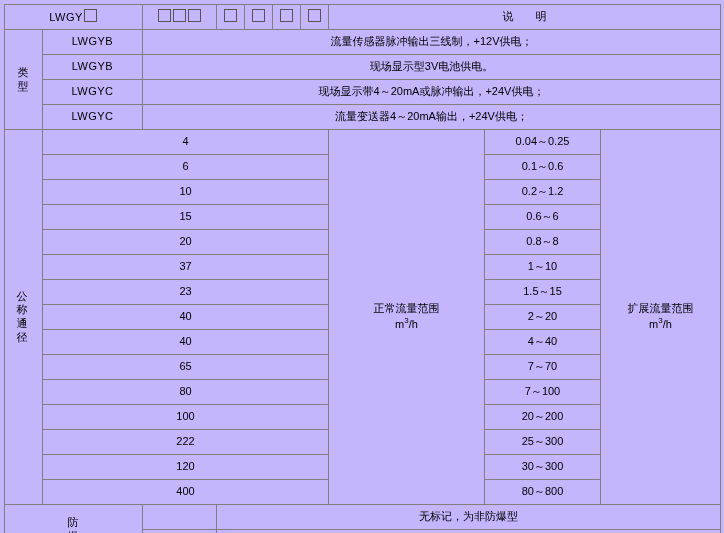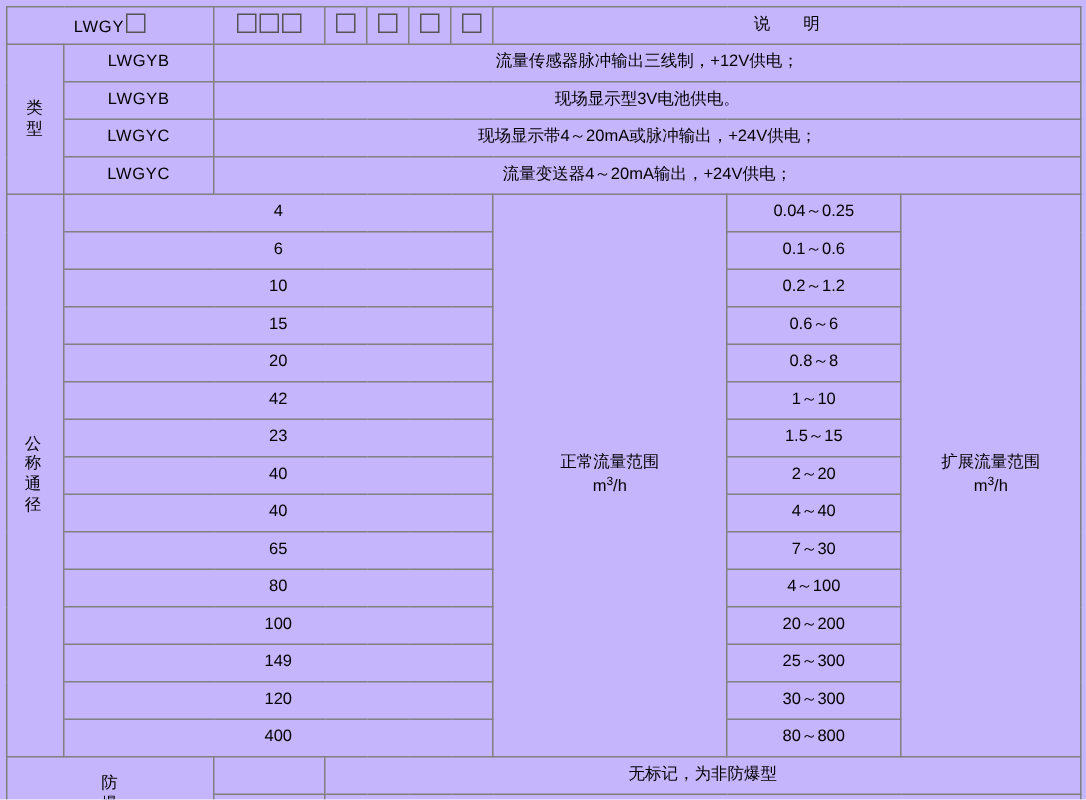--- a/index.html
+++ b/index.html
@@ -140,49 +140,49 @@
       </tr>
       <tr>
         <td colspan="6">15</td>
         <td>0.6～6</td>
       </tr>
       <tr>
         <td colspan="6">20</td>
         <td>0.8～8</td>
       </tr>
       <tr>
-        <td colspan="6">42</td>
+        <td colspan="6">37</td>
         <td>1～10</td>
       </tr>
       <tr>
         <td colspan="6">23</td>
         <td>1.5～15</td>
       </tr>
       <tr>
         <td colspan="6">40</td>
         <td>2～20</td>
       </tr>
       <tr>
         <td colspan="6">40</td>
         <td>4～40</td>
       </tr>
       <tr>
         <td colspan="6">65</td>
-        <td>7～30</td>
+        <td>7～70</td>
       </tr>
       <tr>
         <td colspan="6">80</td>
-        <td>4～100</td>
+        <td>7～100</td>
       </tr>
       <tr>
         <td colspan="6">100</td>
         <td>20～200</td>
       </tr>
       <tr>
-        <td colspan="6">149</td>
+        <td colspan="6">222</td>
         <td>25～300</td>
       </tr>
       <tr>
         <td colspan="6">120</td>
         <td>30～300</td>
       </tr>
       <tr>
         <td colspan="6">400</td>
         <td>80～800</td>
       </tr>

